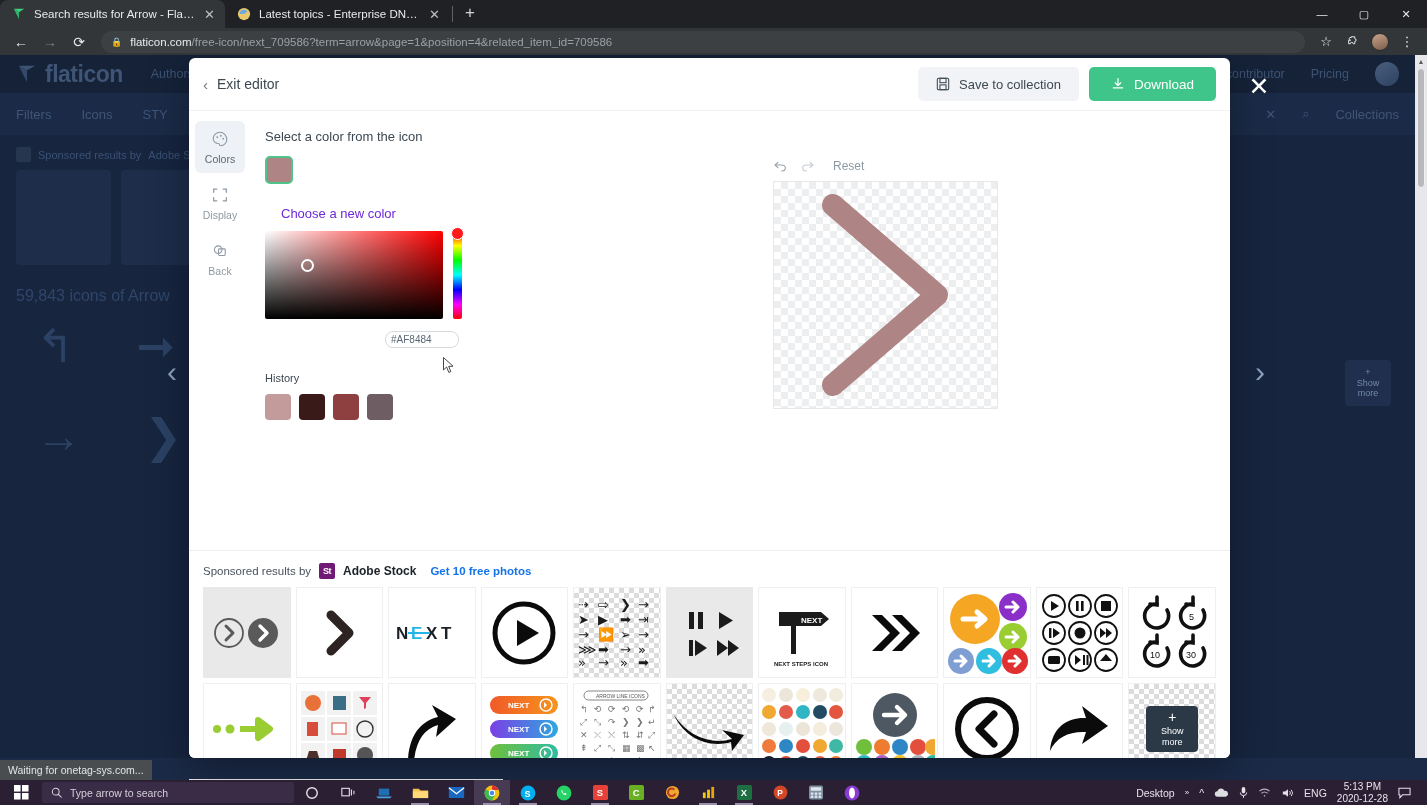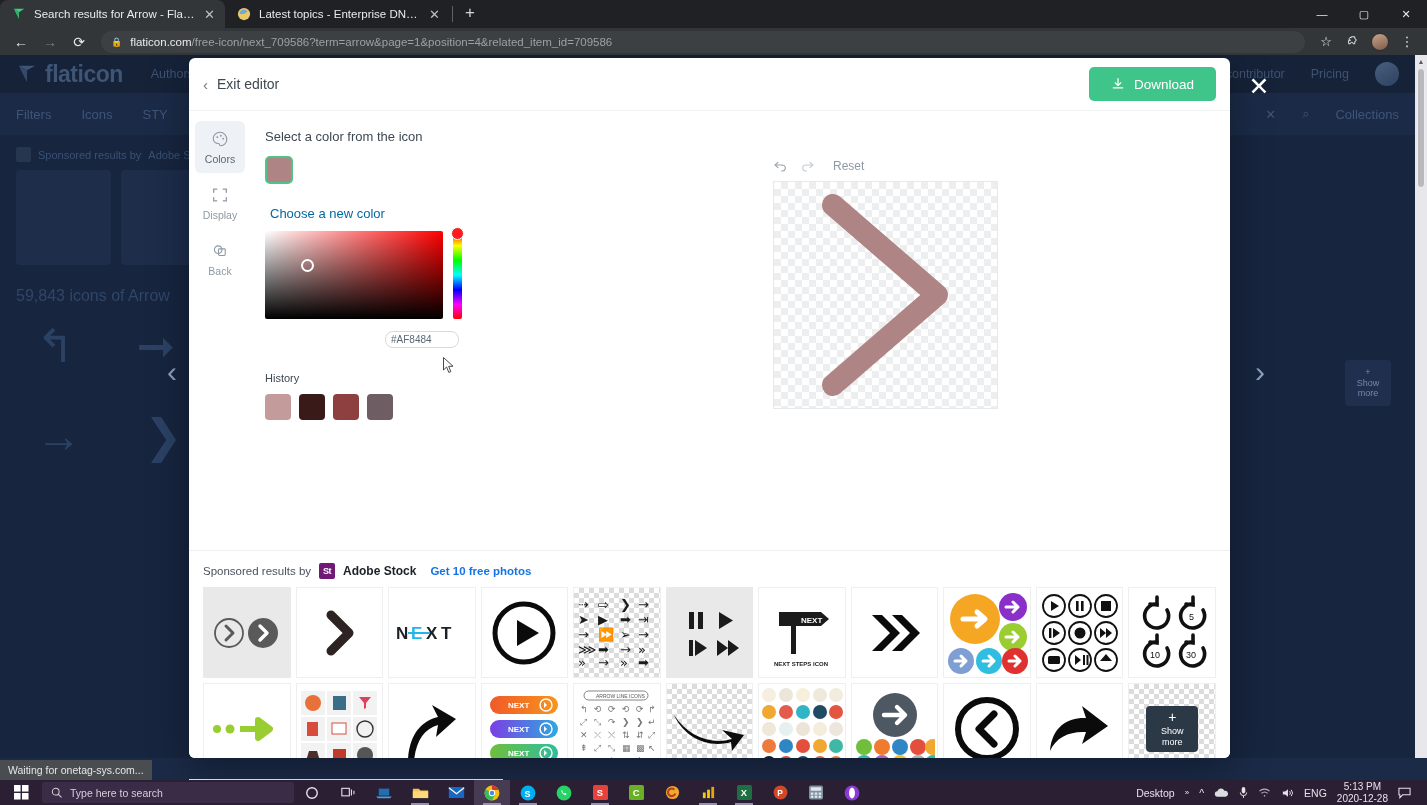--- a/index.html
+++ b/index.html
@@ -96,21 +96,21 @@
   .side-tab {
     width:50px; height:52px; border-radius:6px; display:flex; flex-direction:column;
     align-items:center; justify-content:center; gap:5px; color:#8d99a5; font-size:10.5px;
   }
   .side-tab.active { background:#eef1f5; color:#5b6874; }
   .side-tab svg { display:block; }
 
   #editor-panel { width:290px; padding:18px 14px 0 14px; flex:none; }
   .panel-label { font-size:13px; color:#3d4852; margin-bottom:12px; }
   #icon-color-swatch { width:28px; height:28px; border-radius:5px; border:2px solid #4ec48a; background:#af8484; }
-  #choose-label { font-size:13px; color:#0369a1; margin:22px 0 10px 5px; }
+  #choose-label { font-size:13px; color:#6d28d9; margin:22px 0 10px 16px; }
   #picker-row { display:flex; gap:10px; align-items:flex-start; }
   #sat-val {
     width:178px; height:88px; border-radius:2px; position:relative;
     background:
       linear-gradient(to top, #000, rgba(0,0,0,0)),
       linear-gradient(to right, #fff, #ff0000);
   }
   #sv-handle { position:absolute; left:36px; top:28px; width:13px; height:13px; border:2px solid #fff; border-radius:50%; }
   #hue-bar {
     width:9px; height:88px; border-radius:2px; position:relative;
@@ -250,20 +250,28 @@
 </div>
 
 <div id="editor-modal">
 
   <div id="modal-topbar">
     <div id="exit-editor">
       <span class="chev">‹</span>
       <span>Exit editor</span>
     </div>
     <div id="topbar-actions">
+      <div id="save-collection-btn">
+        <svg width="14" height="14" viewBox="0 0 16 16">
+          <rect x="1.5" y="1.5" width="13" height="13" rx="1.5" fill="none" stroke="#3d4852" stroke-width="1.2"></rect>
+          <rect x="4.5" y="1.5" width="7" height="5" fill="none" stroke="#3d4852" stroke-width="1.2"></rect>
+          <rect x="4.5" y="9" width="7" height="5.5" fill="none" stroke="#3d4852" stroke-width="1.2"></rect>
+        </svg>
+        <span>Save to collection</span>
+      </div>
       <div id="download-btn">
         <svg width="14" height="14" viewBox="0 0 16 16">
           <path d="M8 1.8v7.6M4.8 6.6L8 9.8l3.2-3.2" fill="none" stroke="#fff" stroke-width="1.4" stroke-linecap="round" stroke-linejoin="round"></path>
           <path d="M2.6 12.4h10.8" stroke="#fff" stroke-width="1.4" stroke-linecap="round"></path>
         </svg>
         <span>Download</span>
       </div>
     </div>
   </div>
 
@@ -748,21 +756,21 @@
         <rect x="8.5" y="0" width="7" height="7"></rect>
       <rect x="0" y="8.5" width="7" height="7"></rect>
         <rect x="8.5" y="8.5" width="7" height="7"></rect>
     </svg>
   </div>
   <div id="tb-search">
     <svg width="11" height="11" viewBox="0 0 14 14">
       <circle cx="6" cy="6" r="4.3" fill="none" stroke="#d4cfd9" stroke-width="1.3"></circle>
       <path d="M9.3 9.3L13 13" stroke="#d4cfd9" stroke-width="1.3" stroke-linecap="round"></path>
     </svg>
-    <span>Type here to search</span>
+    <span>Type arrow to search</span>
   </div>
   <div class="tb-app">
     <svg width="14" height="14" viewBox="0 0 16 16">
         <circle cx="8" cy="8" r="6" fill="none" stroke="#e6e2ea" stroke-width="1.6"></circle>
       </svg>
   </div>
   <div class="tb-app">
     <svg width="15" height="13" viewBox="0 0 18 14" fill="none" stroke="#e6e2ea" stroke-width="1.3">
       <rect x="1" y="2" width="9" height="9"></rect>
         <path d="M12.5 3.5v7M15.5 5v4"></path>

